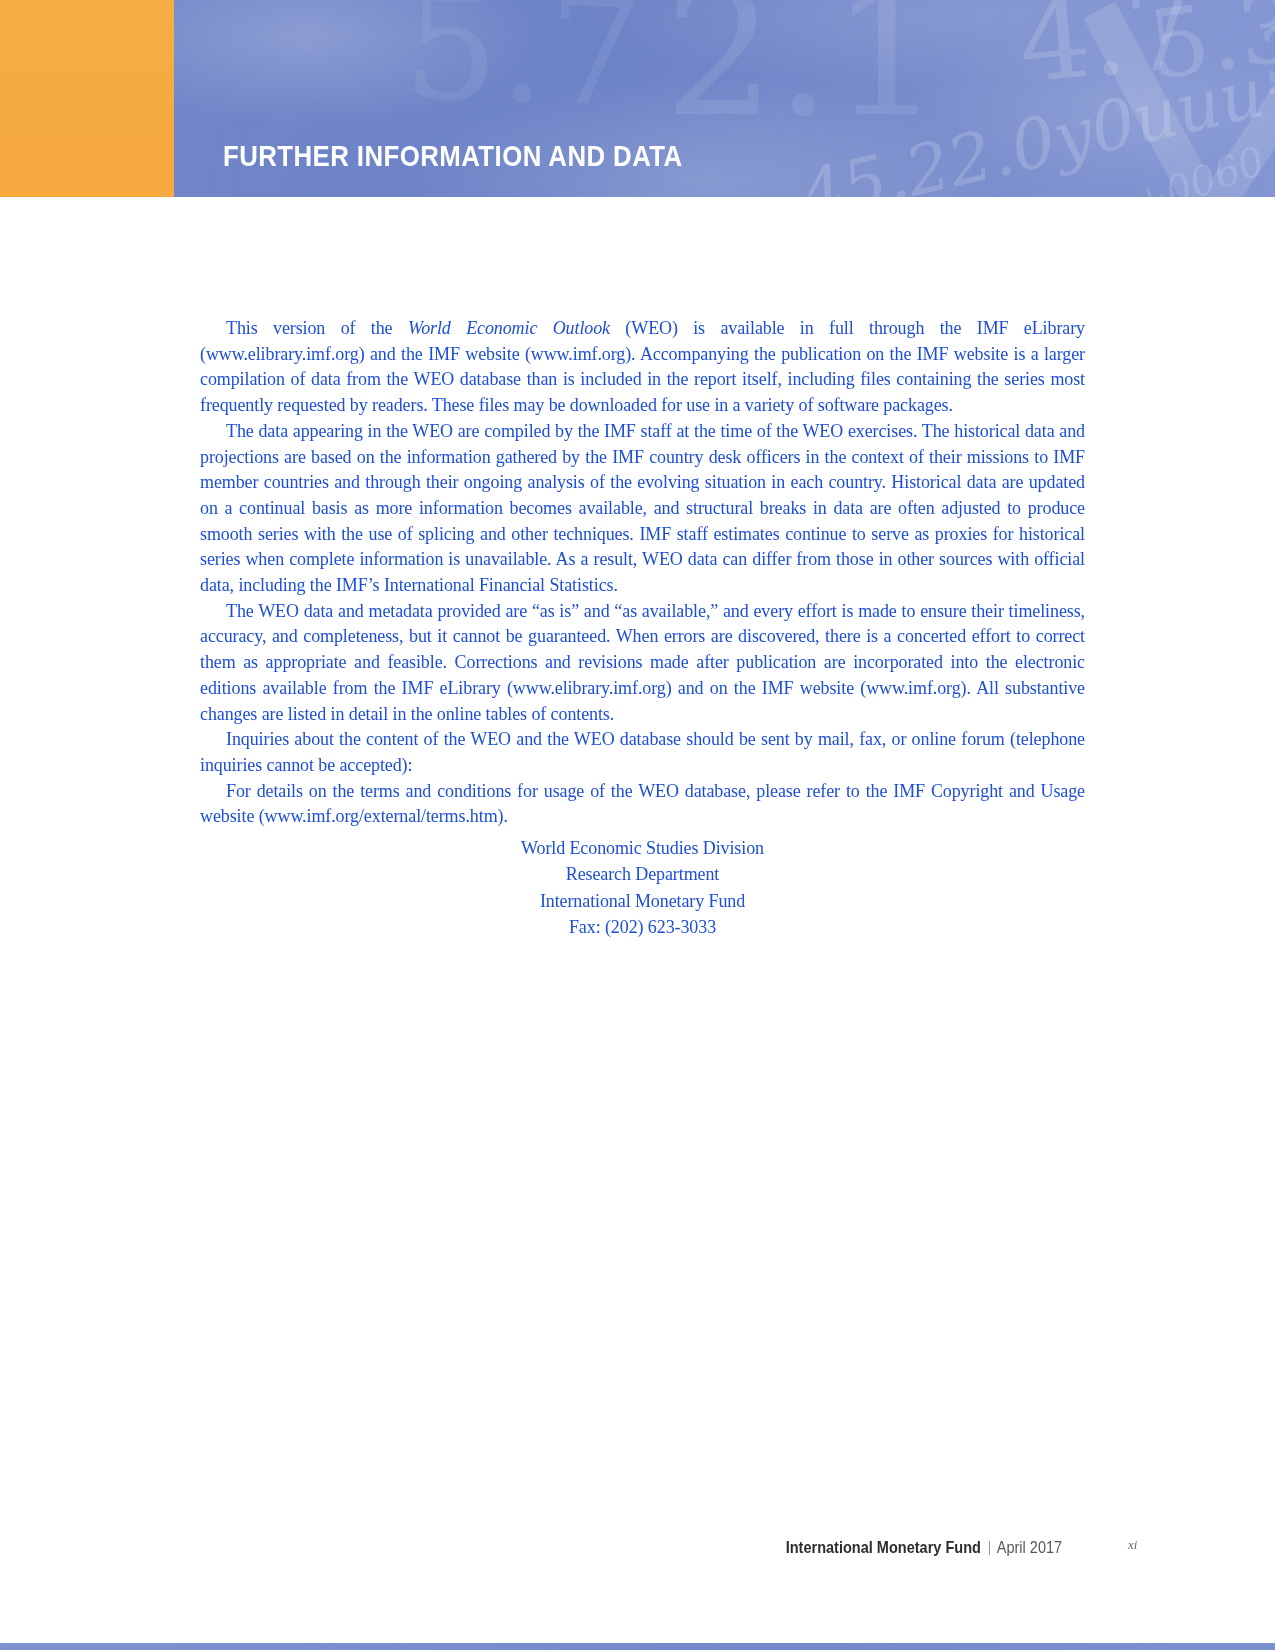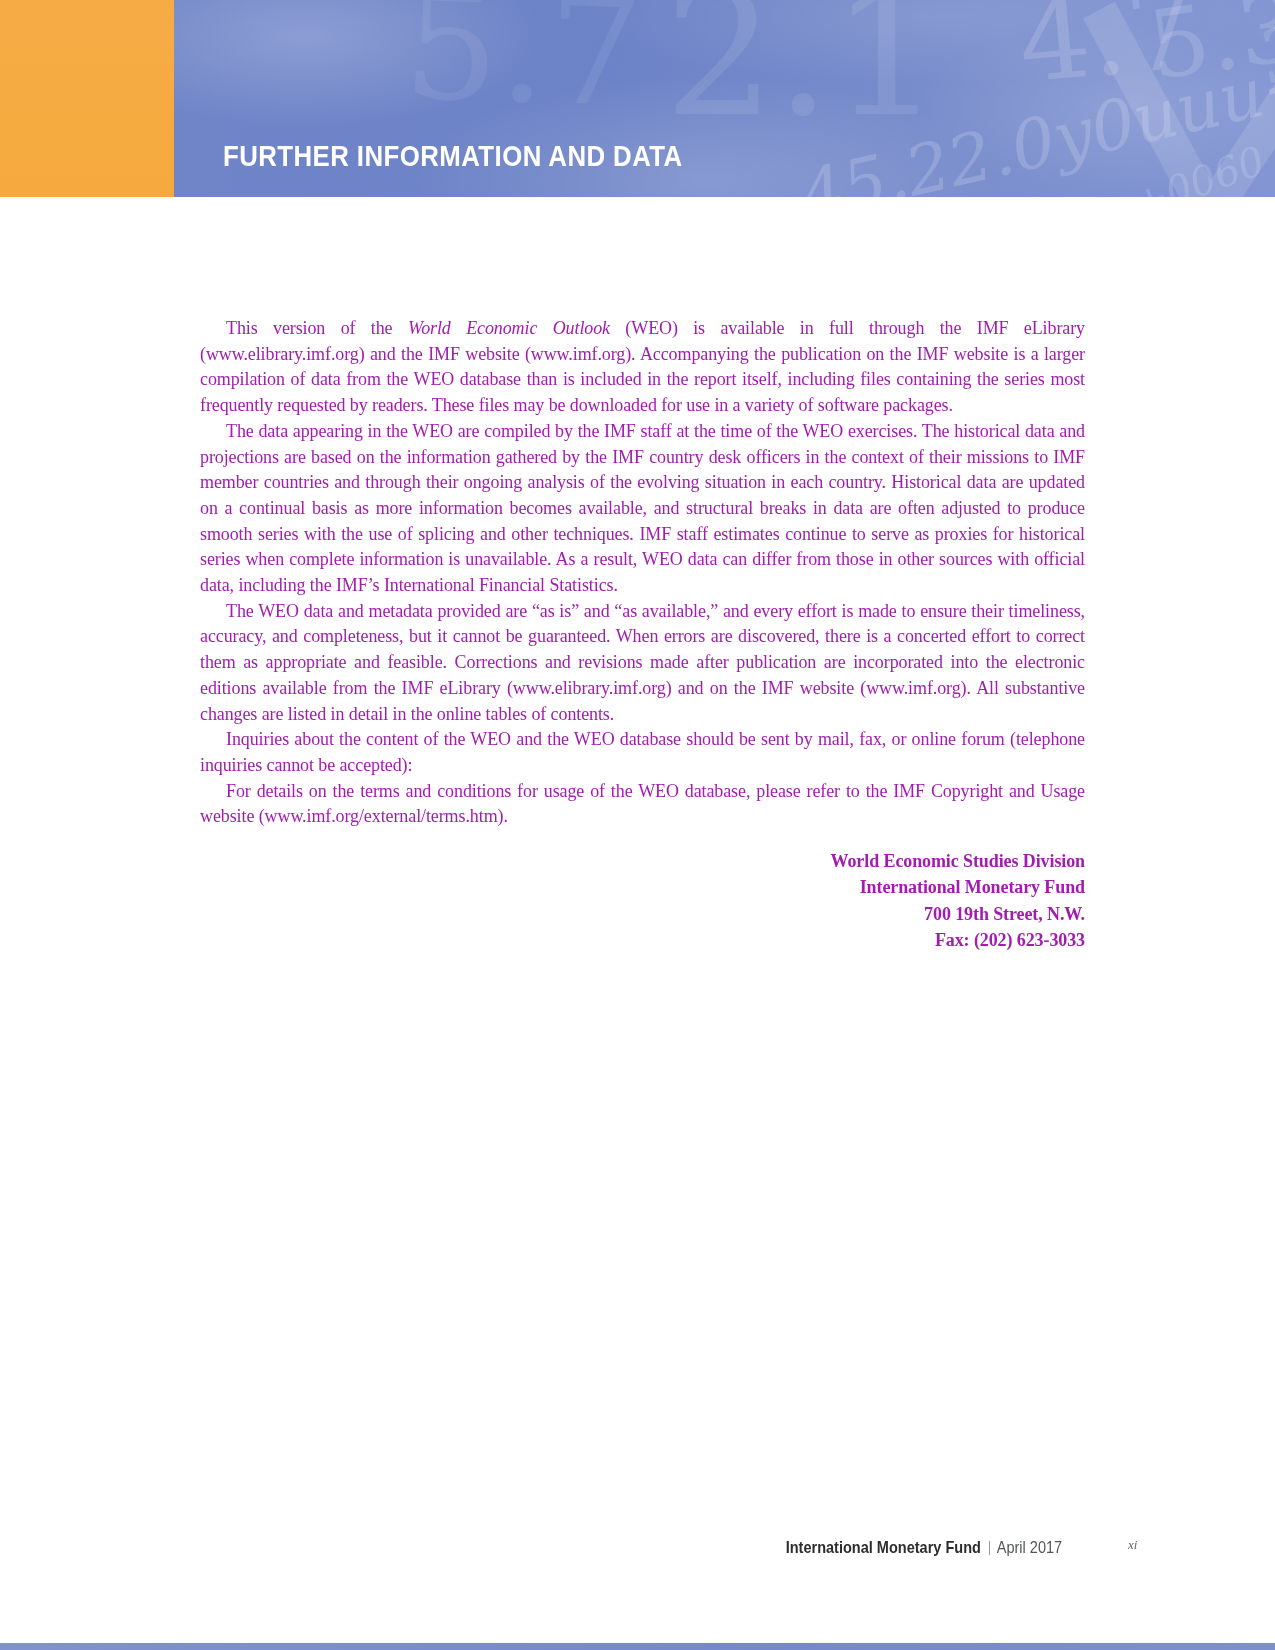--- a/index.html
+++ b/index.html
@@ -30,27 +30,27 @@
   }
   .check-svg { position:absolute; pointer-events:none; }
   .title {
     position:absolute; left:223px; top:141px; margin:0;
     font-family:"Liberation Sans", sans-serif; font-weight:700;
     font-size:30px; line-height:1; color:#ffffff; letter-spacing:.5px;
     transform:scaleX(.86); transform-origin:0 50%; white-space:nowrap;
   }
 
   
-  .content { position:absolute; left:200px; top:316px; width:885px; color:#a21caf; }
+  .content { position:absolute; left:200px; top:316px; width:885px; color:#1d4ed8; }
   .para {
     margin:0; text-align:justify; text-indent:26px;
     font-size:18px; line-height:25.7px; letter-spacing:-0.1px;
   }
   .italic { font-style:italic; }
-  .address { margin-top:18px; text-align:right;font-weight:bold; }
+  .address { margin-top:5px; text-align:center; }
   .address-line { font-size:18px; line-height:26.4px; letter-spacing:-0.1px; }
 
   
   .footer-left {
     position:absolute; top:1538px; right:213px; white-space:nowrap;
     font-family:"Liberation Sans", sans-serif; font-size:16.5px; line-height:18px;
     transform:scaleX(.88); transform-origin:100% 50%;
   }
   .pub { font-weight:700; color:#2d2d2f; }
   .sep {
@@ -98,22 +98,22 @@
   <main class="content">
     <div id="paragraphs">
         <p class="para"><span>This version of the </span><span class="italic">World Economic Outlook</span><span> (WEO) is available in full through the IMF eLibrary (www.elibrary.imf.org) and the IMF website (www.imf.org). Accompanying the publication on the IMF website is a larger compilation of data from the WEO database than is included in the report itself, including files containing the series most frequently requested by readers. These files may be downloaded for use in a variety of software packages.</span></p>
         <p class="para"><span>The data appearing in the WEO are compiled by the IMF staff at the time of the WEO exercises. The historical data and projections are based on the information gathered by the IMF country desk officers in the context of their missions to IMF member countries and through their ongoing analysis of the evolving situation in each country. Historical data are updated on a continual basis as more information becomes available, and structural breaks in data are often adjusted to produce smooth series with the use of splicing and other techniques. IMF staff estimates continue to serve as proxies for historical series when complete information is unavailable. As a result, WEO data can differ from those in other sources with official data, including the IMF’s International Financial Statistics.</span></p>
         <p class="para"><span>The WEO data and metadata provided are “as is” and “as available,” and every effort is made to ensure their timeliness, accuracy, and completeness, but it cannot be guaranteed. When errors are discovered, there is a concerted effort to correct them as appropriate and feasible. Corrections and revisions made after publication are incorporated into the electronic editions available from the IMF eLibrary (www.elibrary.imf.org) and on the IMF website (www.imf.org). All substantive changes are listed in detail in the online tables of contents.</span></p>
         <p class="para"><span>Inquiries about the content of the WEO and the WEO database should be sent by mail, fax, or online forum (telephone inquiries cannot be accepted):</span></p>
         <p class="para"><span>For details on the terms and conditions for usage of the WEO database, please refer to the IMF Copyright and Usage website (www.imf.org/external/terms.htm).</span></p>
       </div>
     <div class="address" id="address">
         <div class="address-line">World Economic Studies Division</div>
+        <div class="address-line">Research Department</div>
         <div class="address-line">International Monetary Fund</div>
-        <div class="address-line">700 19th Street, N.W.</div>
         <div class="address-line">Fax: (202) 623-3033</div>
       </div>
   </main>
 
   <div class="footer-left">
     <span class="pub">International Monetary Fund</span><span class="sep">|</span><span class="date">April 2017</span>
   </div>
   <span class="pagenum">xi</span>
 
   <div class="bottom-strip"></div>

